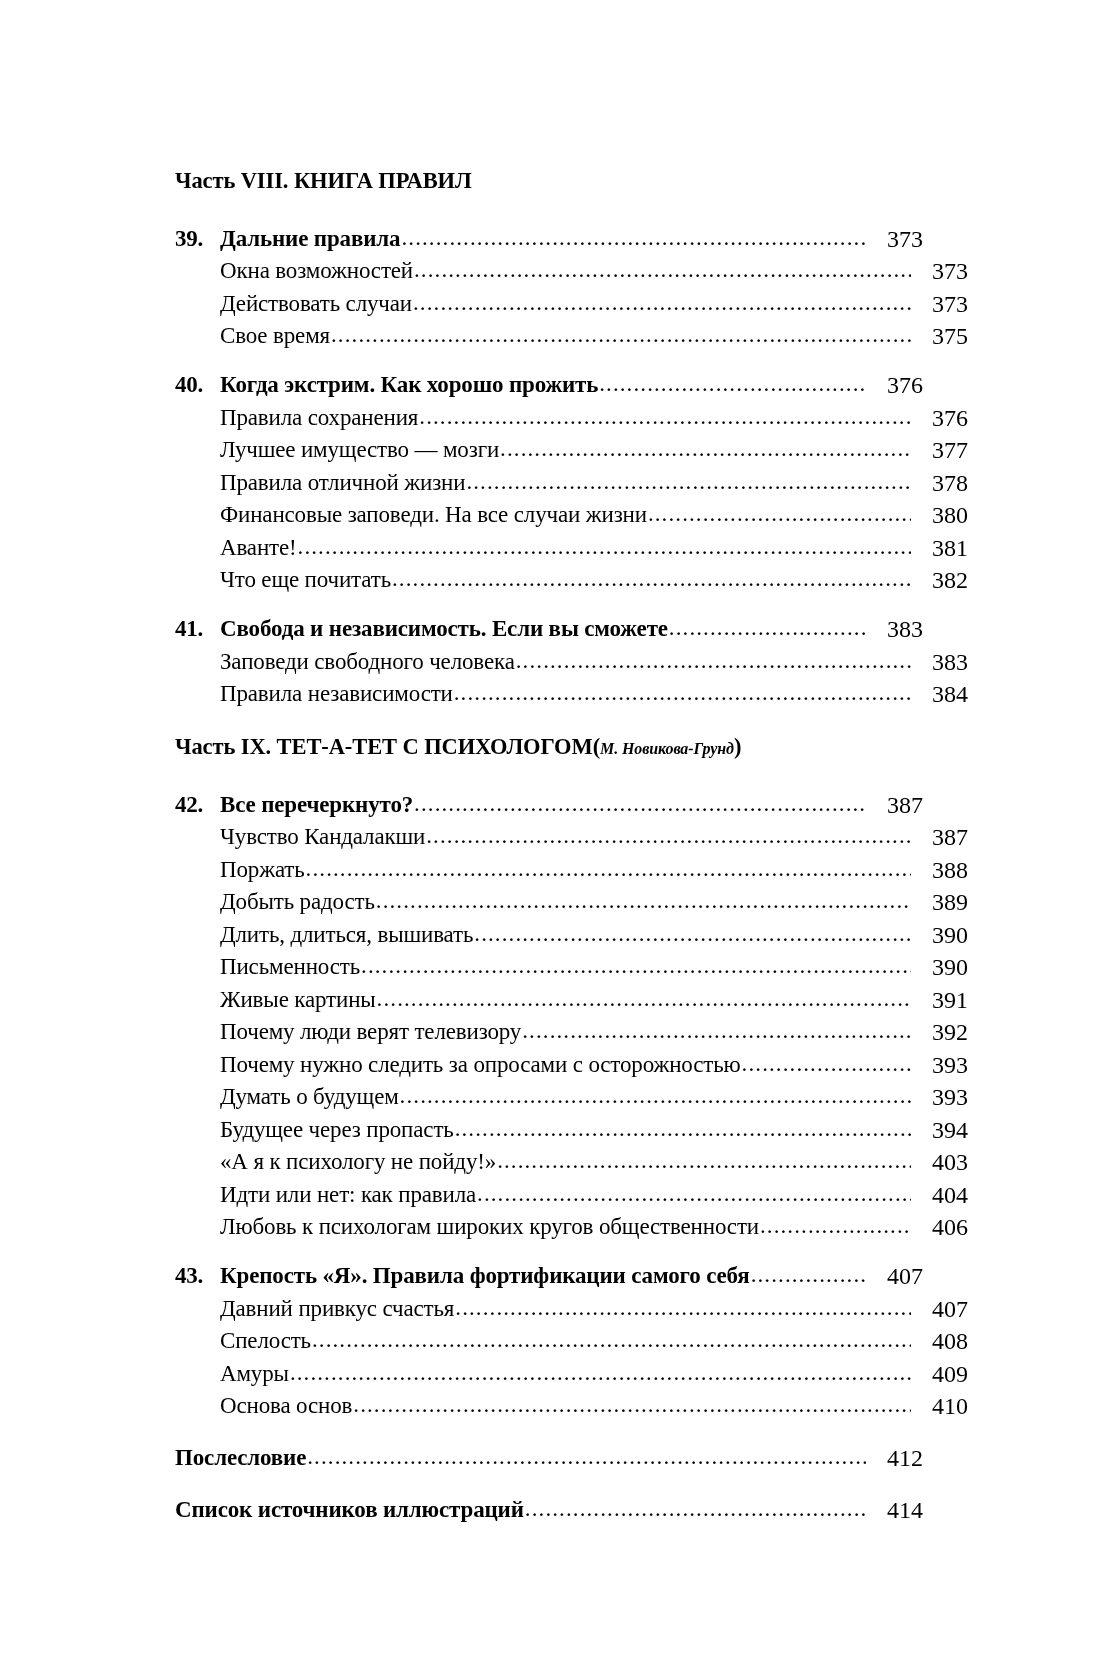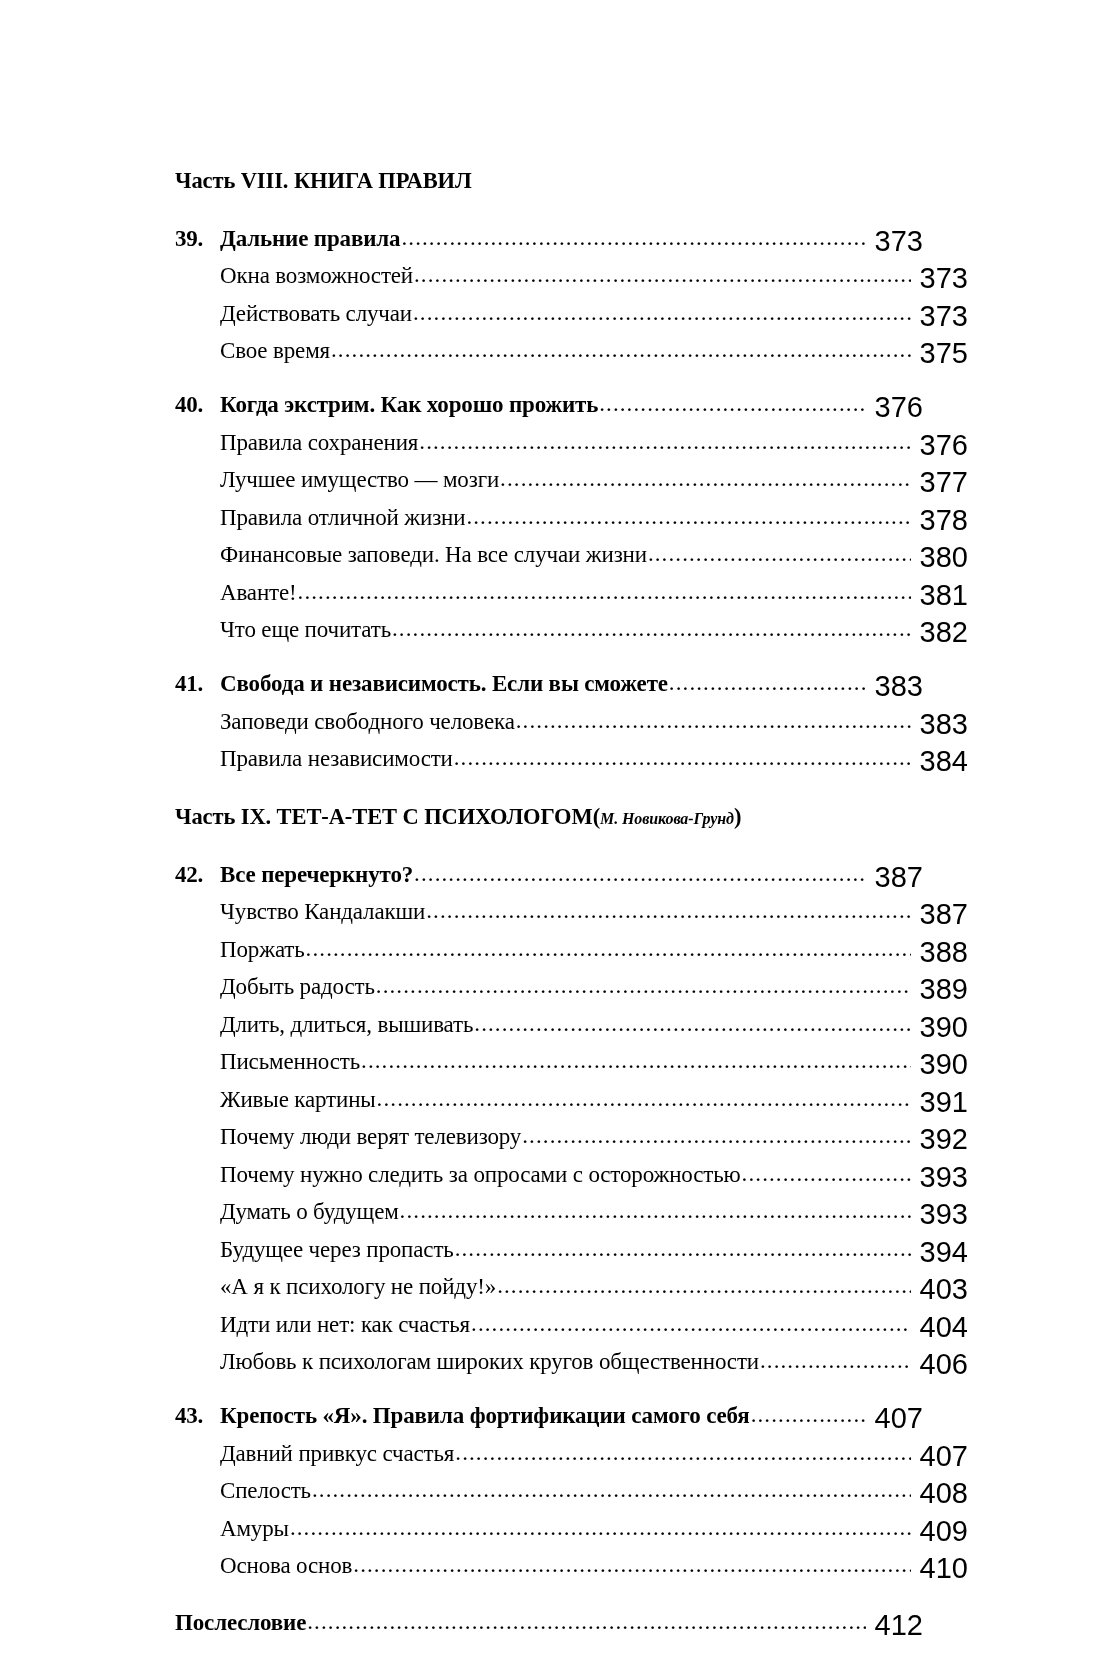--- a/index.html
+++ b/index.html
@@ -80,22 +80,22 @@
     color: #000;
   }
   .leader::before {
     content: "........................................................................................................................................";
   }
 
   .pageno {
     flex: 0 0 auto;
     width: 56px;
     text-align: right;
-    font-family: Liberation Sans, sans-serif;
-    font-size: 29px;
+    font-family: Liberation Serif, serif;
+    font-size: 24px;
     letter-spacing: 0px;
   }
 
   
   .row.chapter .title {
     font-weight: bold;
   }
   .row.chapter .pageno {
     font-weight: normal;
   }
@@ -296,21 +296,21 @@
       <span class="pageno">394</span>
     </div>
     <div class="line-space"></div>
     <div class="row sub">
       <span class="title">«А я к психологу не пойду!»</span>
       <span class="leader"></span>
       <span class="pageno">403</span>
     </div>
     <div class="line-space"></div>
     <div class="row sub">
-      <span class="title">Идти или нет: как счастья</span>
+      <span class="title">Идти или нет: как правила</span>
       <span class="leader"></span>
       <span class="pageno">404</span>
     </div>
     <div class="line-space"></div>
     <div class="row sub">
       <span class="title">Любовь к психологам широких кругов общественности</span>
       <span class="leader"></span>
       <span class="pageno">406</span>
     </div>
 

